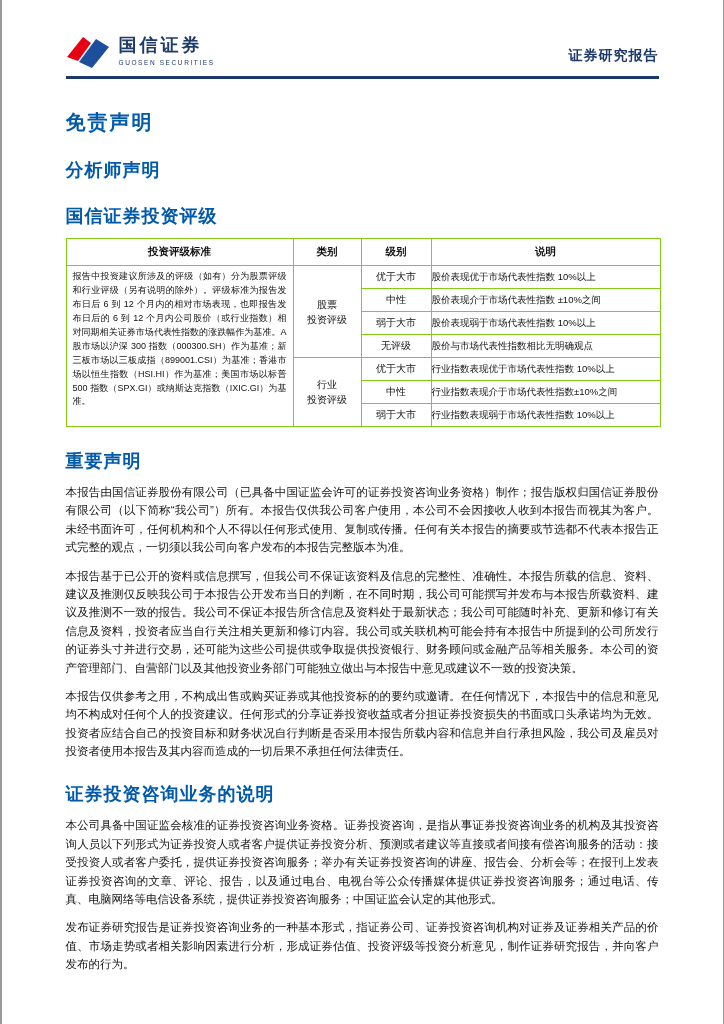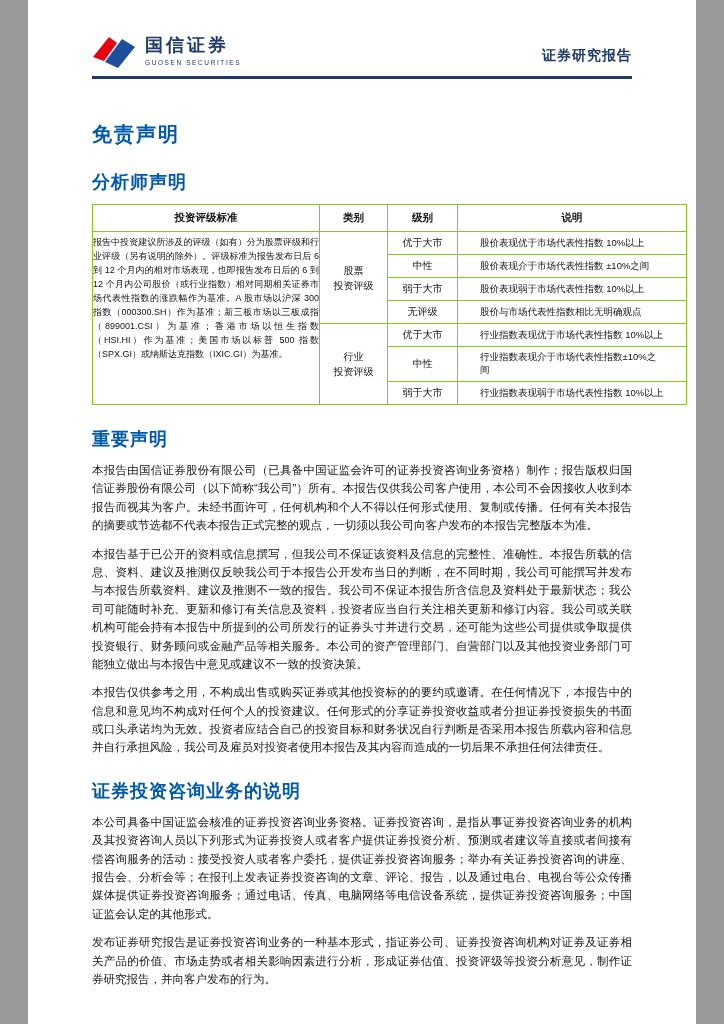--- a/index.html
+++ b/index.html
@@ -1,44 +1,44 @@
 <!DOCTYPE html>
 <html style="--accent: #0059a9; --navy: #1d3a68; --logo-red: #e60012; --logo-blue: #1d4f9c;"><head>
 <meta charset="utf-8">
 <title>免责声明</title>
 <style>
   html,body{margin:0;padding:0;background:#9a9a9a;}
   .page{
-    width:668px;height:1024px;background:#ffffff;margin:0 auto;position:relative;
+    width:721px;height:1024px;background:#ffffff;margin:0 auto;position:relative;
     font-family:"Liberation Sans","DejaVu Sans",sans-serif;color:#1a1a1a;
     box-sizing:border-box;padding:34px 64px 24px 64px;overflow:hidden;
   }
   
   .header{display:flex;justify-content:space-between;align-items:flex-end;
     border-bottom:3px solid var(--navy,#1d3a68);padding-bottom:8px;}
   .logo{display:flex;align-items:center;gap:9px;}
   .logo-mark{flex:0 0 auto;display:block;}
   .lr{fill:var(--logo-red,#e60012);}
   .lb{fill:var(--logo-blue,#1d4f9c);}
   .logo-text .cn{font-size:18px;font-weight:bold;color:var(--navy,#1d3a68);letter-spacing:3px;line-height:1.1;}
   .logo-text .en{font-size:6.5px;color:var(--navy,#1d3a68);letter-spacing:1.6px;margin-top:3px;}
   .report-type{font-size:14px;font-weight:bold;color:var(--navy,#1d3a68);padding-bottom:3px;letter-spacing:1px;}
   
-  .page-title{color:var(--accent,#0059a9);font-size:20px;font-weight:bold;margin:42px 0 0 0;letter-spacing:2px;}
+  .page-title{color:var(--accent,#0059a9);font-size:20px;font-weight:bold;margin:30px 0 0 0;letter-spacing:2px;}
   .section-heading{color:var(--accent,#0059a9);font-size:18px;font-weight:bold;margin:22px 0 10px 0;letter-spacing:1px;}
   
   .para{font-size:11.5px;line-height:1.6;text-align:justify;margin:0 0 10px 0;color:#141414;}
   
   table.rtable{width:100%;border-collapse:collapse;table-layout:fixed;margin-top:2px;}
   .rtable th,.rtable td{border:1px solid #84cc16;box-sizing:border-box;}
   .rtable th{font-size:10.5px;font-weight:bold;text-align:center;padding:6px 4px;color:#111;}
-  td.std{font-size:9px;line-height:1.55;text-align:justify;vertical-align:top;padding:4px 0;color:#111;}
+  td.std{font-size:9px;line-height:1.55;text-align:justify;vertical-align:top;padding:4px 6px;color:#111;}
   td.cat{font-size:10px;text-align:center;vertical-align:middle;white-space:pre-line;line-height:1.5;color:#111;}
   td.lvl{font-size:10px;text-align:center;vertical-align:middle;padding:4px 2px;color:#111;}
-  td.desc{font-size:9.5px;text-align:left;vertical-align:middle;padding:4px 22px;color:#111;}
+  td.desc{font-size:9.5px;text-align:left;vertical-align:middle;padding:4px 0;color:#111;}
 </style>
 </head>
 <body>
 
 <div class="page">
 
   <div class="header">
     <div class="logo">
       <svg class="logo-mark" width="44" height="34" viewBox="0 0 44 34" aria-hidden="true">
         <polygon class="lr" points="1,23 17,3 25,9 12,27"></polygon>
@@ -49,20 +49,21 @@
         <div class="en">GUOSEN SECURITIES</div>
       </div>
     </div>
     <div class="report-type">证券研究报告</div>
   </div>
 
   <h1 class="page-title">免责声明</h1>
 
   <h2 class="section-heading">分析师声明</h2>
 
+  <h2 class="section-heading">国信证券投资评级</h2>
   <table class="rtable">
     <colgroup>
       <col style="width:227px">
       <col style="width:68px">
       <col style="width:70px">
       <col style="width:229px">
     </colgroup>
     <thead>
       <tr>
         <th>投资评级标准</th>

